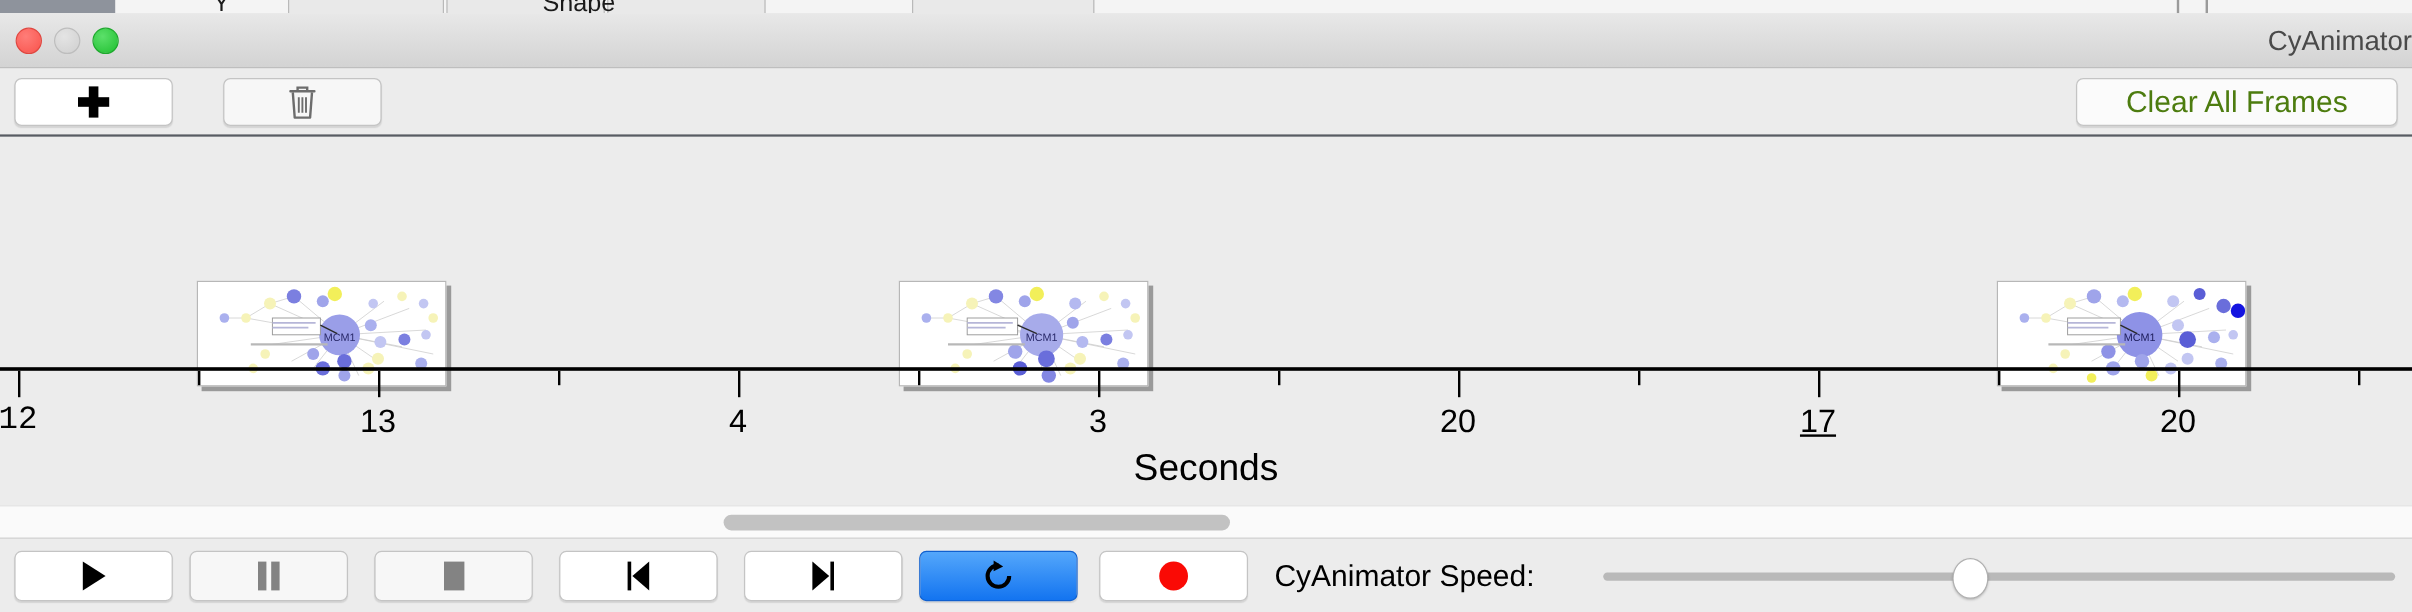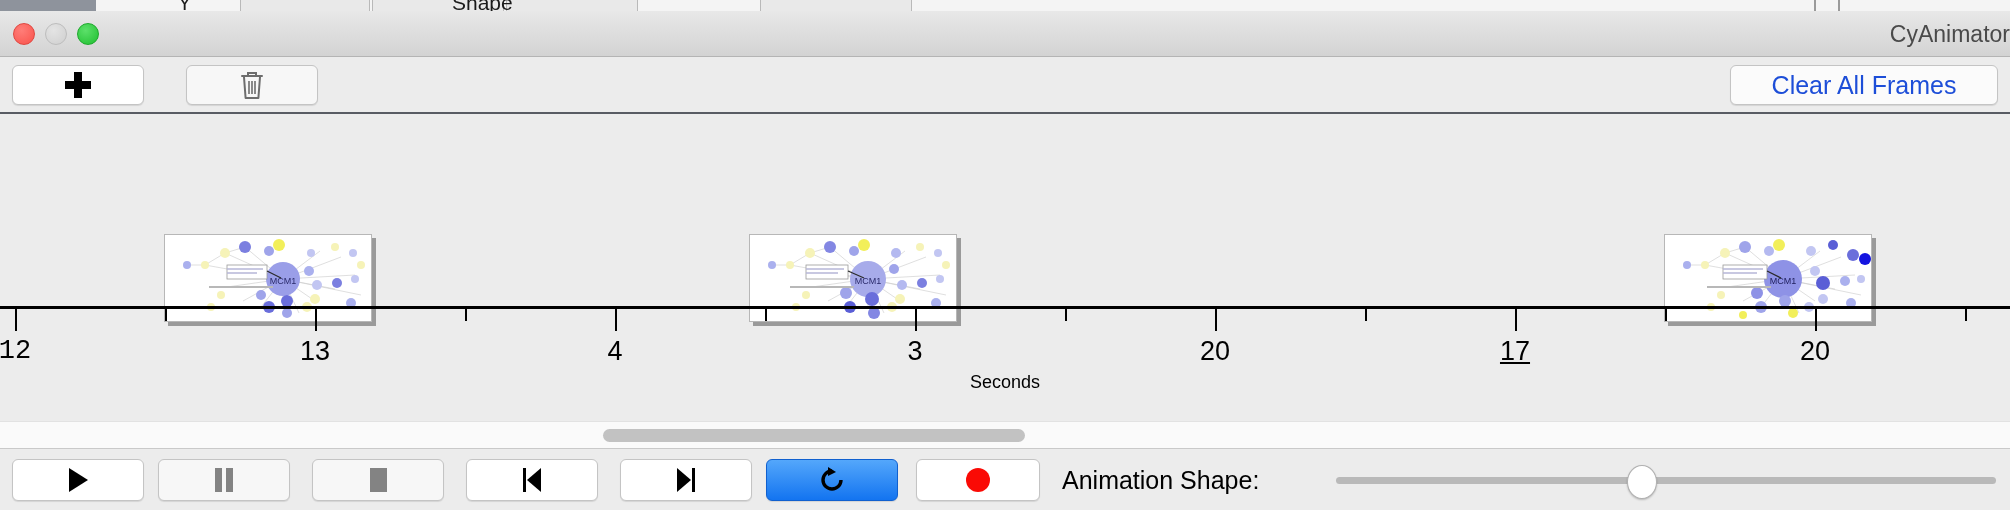--- a/index.html
+++ b/index.html
@@ -122,21 +122,21 @@
     box-shadow: 0 1px 1px rgba(0,0,0,0.10);
     box-sizing: border-box;
     display: flex;
     align-items: center;
     justify-content: center;
     cursor: default;
   }
   .tb-btn.add    { left: 12px; width: 132px; background: #ffffff; }
   .tb-btn.del    { left: 186px; width: 132px; background: #f7f7f7; }
   .tb-btn.clear  { right: 12px; width: 268px; background: #fbfbfb;
-                   font-size: 25px; color: #1d4ed8; }
+                   font-size: 25px; color: #4d7c0f; }
 
   .plus-icon {
     position: relative;
     width: 26px; height: 26px;
   }
   .plus-icon::before, .plus-icon::after {
     content: "";
     position: absolute;
     background: #000000;
   }
@@ -202,21 +202,21 @@
     transform: translateX(-50%);
     white-space: nowrap;
     font-family: "Liberation Sans", sans-serif;
   }
   .axis-title {
     position: absolute;
     top: 258px;
     left: 0;
     width: 2010px;
     text-align: center;
-    font-size: 18px;
+    font-size: 31px;
     color: #000000;
   }
 
   
   .scrollarea {
     position: absolute;
     left: 0; top: 421px;
     width: 2010px; height: 28px;
     background: #fafafa;
     border-top: 1px solid #e2e2e2;
@@ -565,21 +565,21 @@
     </div>
 
     <div class="ctl record">
       <span>
         <svg class="glyph" width="26" height="26" viewBox="0 0 26 26">
             <circle cx="13" cy="13" r="12" fill="#fa0a05"></circle>
           </svg>
       </span>
     </div>
 
-    <div class="speed-label">Animation Shape:</div>
+    <div class="speed-label">CyAnimator Speed:</div>
 
     <div class="slider">
       <div class="track"></div>
       <div class="thumb" style="left: 290.72px;"></div>
     </div>
   </div>
 
 </div>
 
 </body></html>

